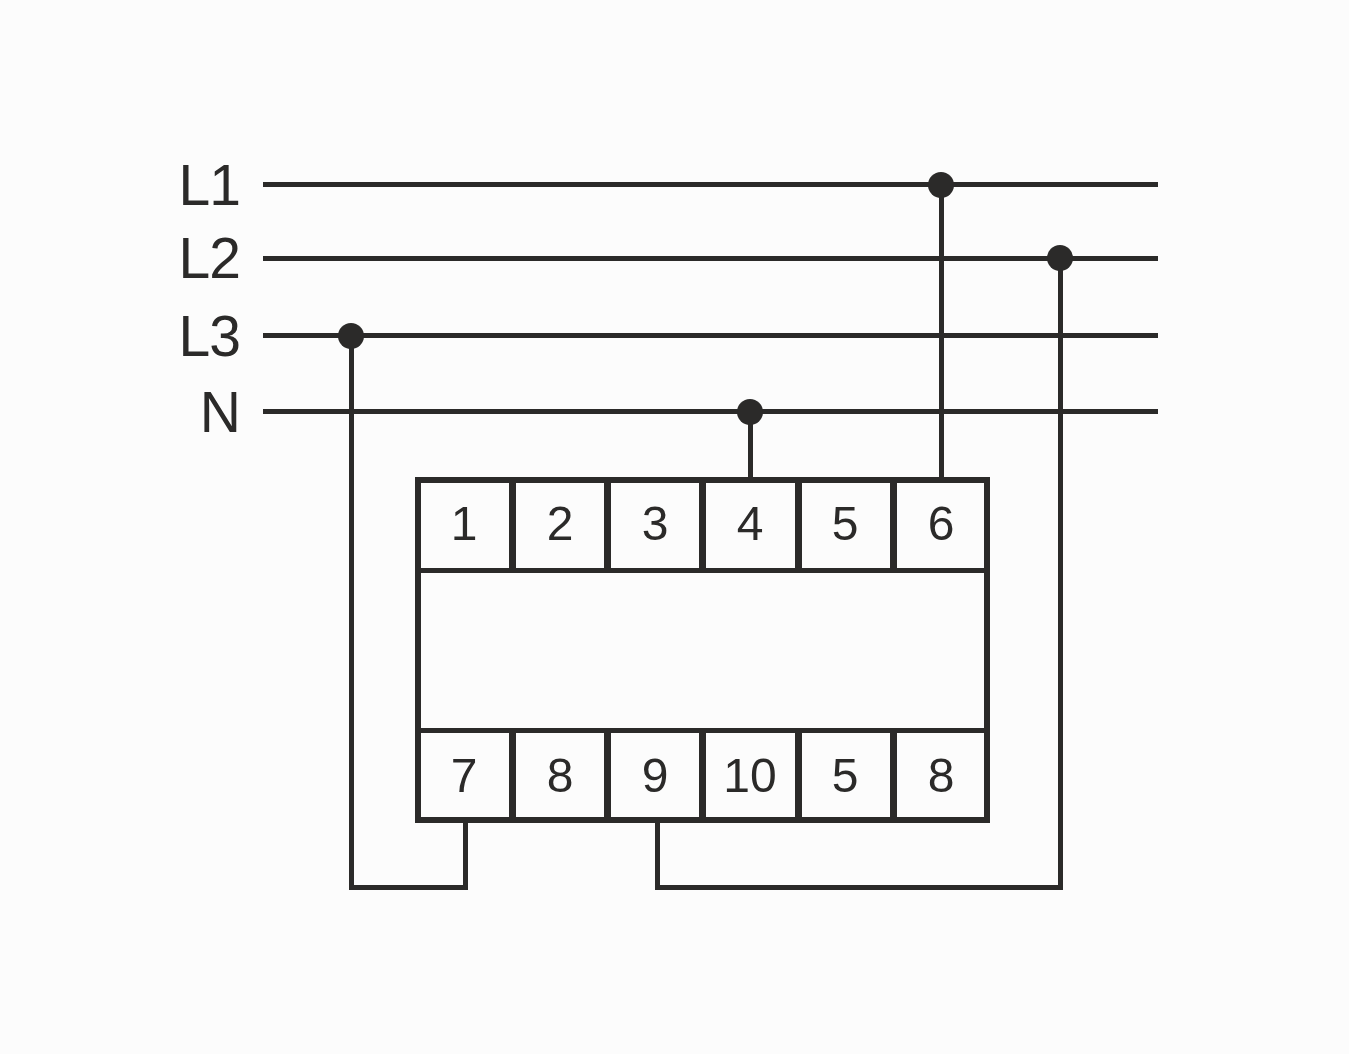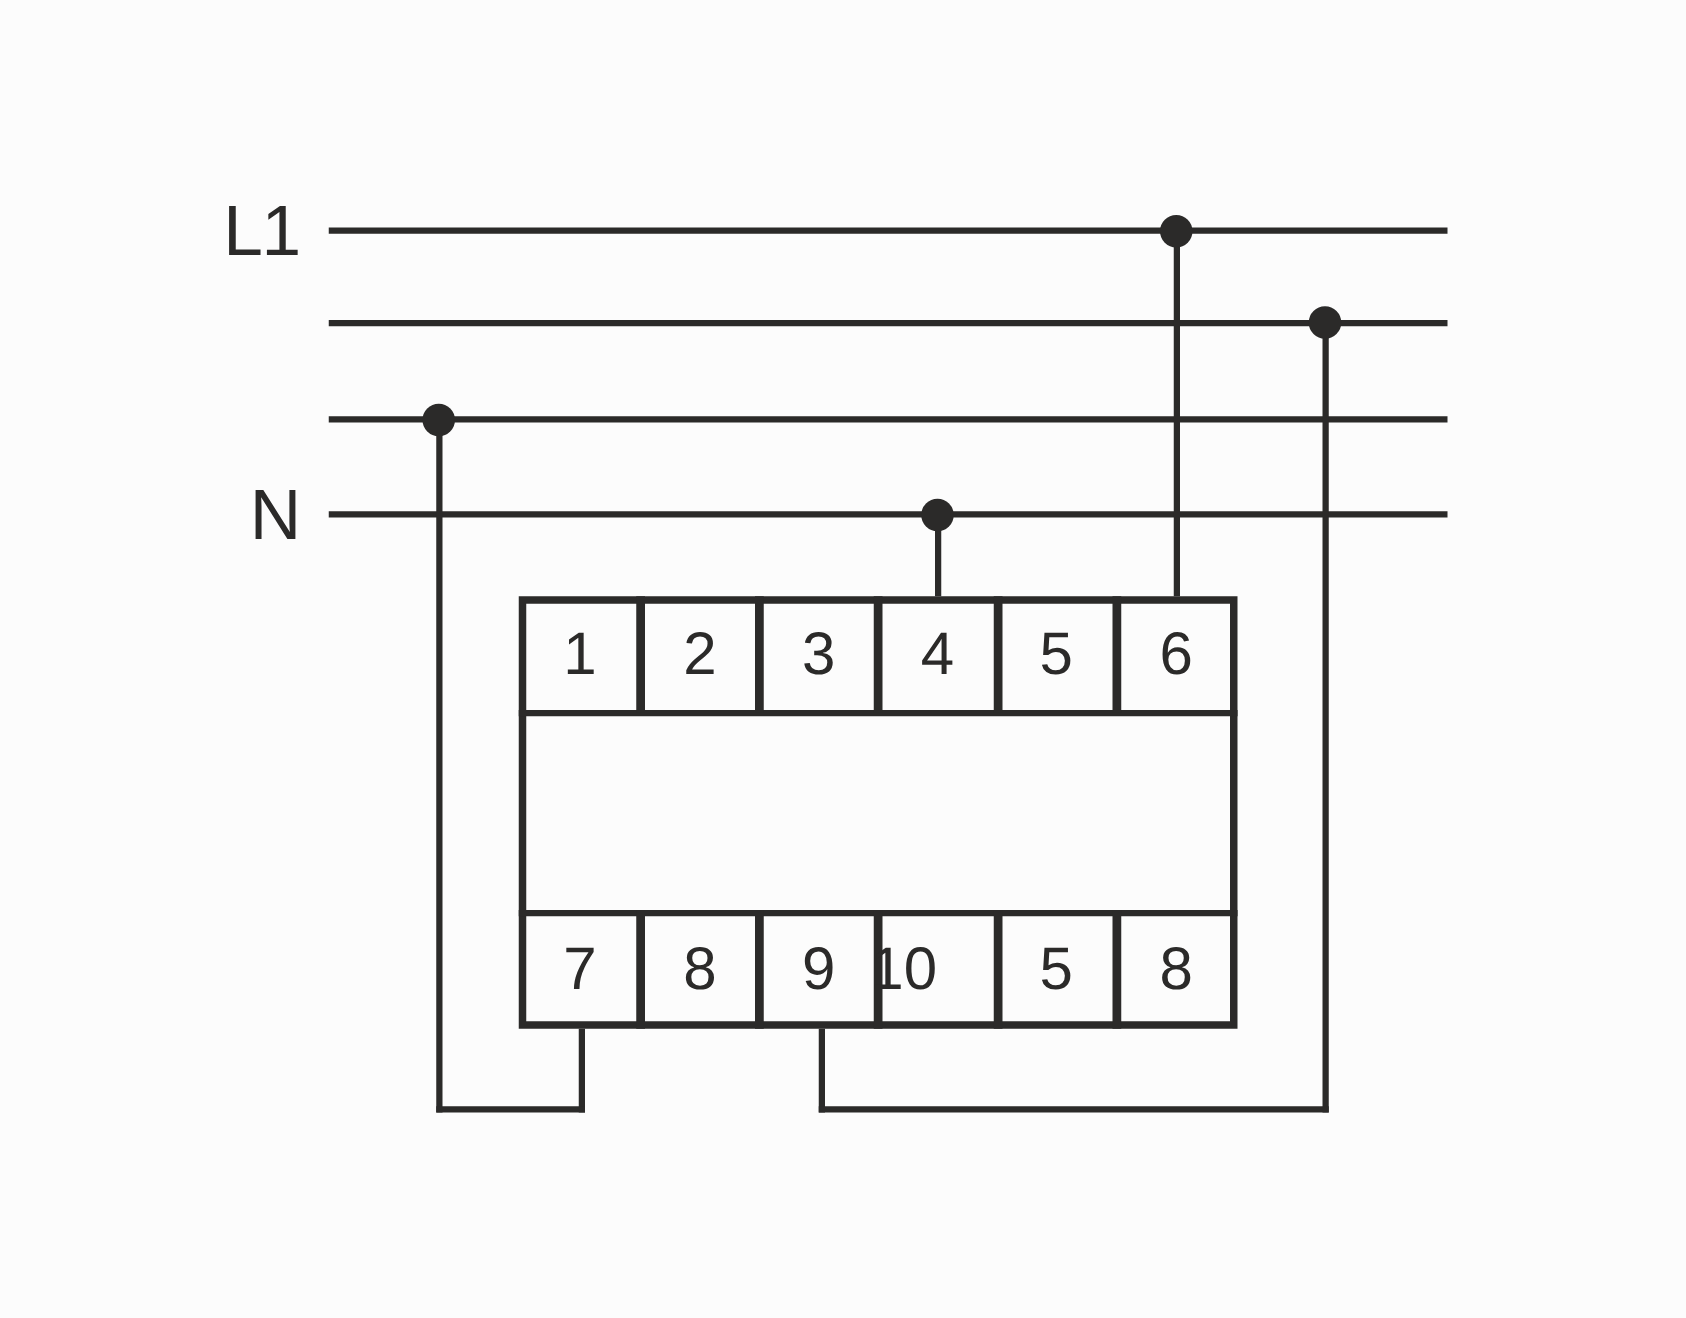--- a/index.html
+++ b/index.html
@@ -85,20 +85,22 @@
     line-height: 1;
     color: var(--ink);
   }
 </style>
 </head>
 <body>
 
 <div class="canvas">
 
   <div class="bus-label" style="left:130px; top:155px;">L1</div>
+  <div class="bus-label" style="left:130px; top:228px;">L2</div>
+  <div class="bus-label" style="left:130px; top:306px;">L3</div>
   <div class="bus-label" style="left:130px; top:382px;">N</div>
 
   <div class="hline" style="left:263px; top:182px; width:895px;"></div>
   <div class="hline" style="left:263px; top:256px; width:895px;"></div>
   <div class="hline" style="left:263px; top:333px; width:895px;"></div>
   <div class="hline" style="left:263px; top:409px; width:895px;"></div>
 
   <div class="vline" style="left:349px; top:336px; height:554px;"></div>
   <div class="vline" style="left:748px; top:412px; height:67px;"></div>
   <div class="vline" style="left:939px; top:185px; height:294px;"></div>
@@ -134,17 +136,17 @@
   <div class="terminal-num" style="left:419px; top:494px;">1</div>
   <div class="terminal-num" style="left:515px; top:494px;">2</div>
   <div class="terminal-num" style="left:610px; top:494px;">3</div>
   <div class="terminal-num" style="left:705px; top:494px;">4</div>
   <div class="terminal-num" style="left:800px; top:494px;">5</div>
   <div class="terminal-num" style="left:896px; top:494px;">6</div>
 
   <div class="terminal-num" style="left:419px; top:746px;">7</div>
   <div class="terminal-num" style="left:515px; top:746px;">8</div>
   <div class="terminal-num" style="left:610px; top:746px;">9</div>
-  <div class="terminal-num" style="left:678px; top:746px;">10</div>
+  <div class="terminal-num" style="left:705px; top:746px;">10</div>
   <div class="terminal-num" style="left:800px; top:746px;">5</div>
   <div class="terminal-num" style="left:896px; top:746px;">8</div>
 
 </div>
 
 </body></html>

